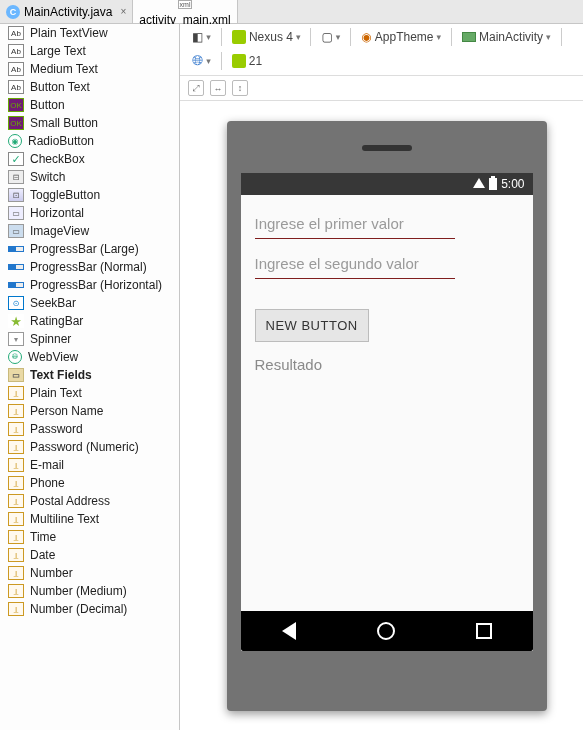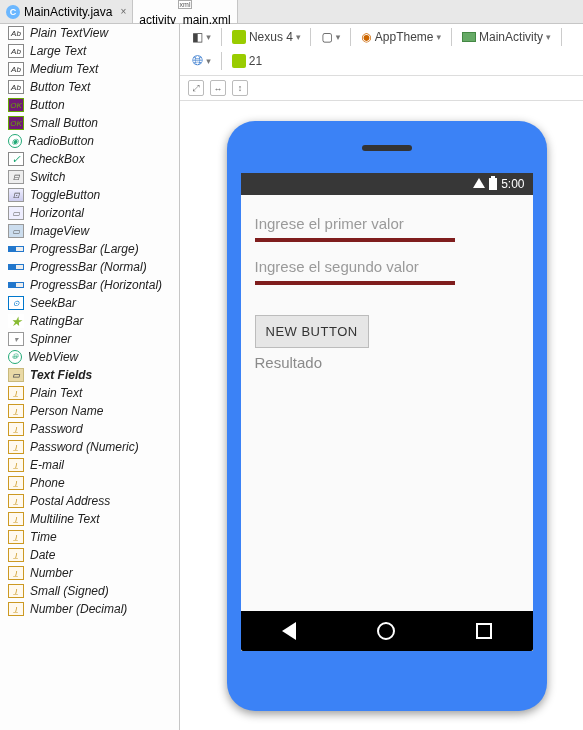--- a/index.html
+++ b/index.html
@@ -10,21 +10,21 @@
   .tab.active { background: #fdfdfd; flex-direction: column; }
   .tab .close { margin-left: 4px; color: #666; font-size: 10px; }
   .tab .cicon { width: 14px; height: 14px; border-radius: 50%; background: #6bb7ff; display: flex; align-items: center; justify-content: center; font-size: 9px; color: #fff; font-weight: bold; }
   .tab .xicon { width: 14px; height: 14px; background: #fff; border: 1px solid #aaa; display: flex; align-items: center; justify-content: center; font-size: 7px; color: #555; }
   
   .main { display: flex; height: calc(730px - 24px); }
   .palette-pane { width: 180px; background: #fdfdfd; border-right: 1px solid #c6c6c6; display: flex; flex-direction: column; }
   .palette-header { display: flex; align-items: center; justify-content: space-between; padding: 3px 6px; border-bottom: 1px solid #ddd; }
   .palette-header .title { font-weight: normal; color: #333; }
   .palette-header .icons { display: flex; gap: 6px; color: #777; }
-  .palette-list { overflow-y: auto; flex: 1; font-style: italic; }
+  .palette-list { overflow-y: auto; flex: 1; }
   .palette-item { display: flex; align-items: center; gap: 6px; padding: 2px 8px; cursor: default; color: #222; }
   .palette-item.cat { font-weight: bold; }
   .palette-item .wicon { width: 16px; height: 14px; flex-shrink: 0; display: flex; align-items: center; justify-content: center; font-size: 8px; border: 1px solid #999; background: #fff; color: #555; }
   .wicon.ab { border-color: #888; color: #333; }
   .wicon.ok { border-color: #6a0; color: #6a0; background: #701a75; }
   .wicon.radio { border-radius: 50%; color: #2a7; border-color: #2a7; width:14px; }
   .wicon.check { color: #2a7; border-color: #888; font-size:11px; }
   .wicon.toggle { background: linear-gradient(#eef,#cce); }
   .wicon.bar { background: linear-gradient(to right,#27c 50%,#eee 50%); border-color:#27c; height:6px; }
   .wicon.seek { color:#07c; border-color:#07c; }
@@ -40,31 +40,31 @@
   .designer { flex: 1; background: #fff; display: flex; flex-direction: column; }
   .toolbar { display: flex; align-items: center; gap: 4px; padding: 4px 8px; border-bottom: 1px solid #ddd; color: #444; flex-wrap: wrap; }
   .toolbar .sep { width:1px; height:18px; background:#ccc; margin:0 2px; }
   .toolbar .btn { padding: 2px 4px; display: flex; align-items:center; gap:3px; cursor:pointer; }
   .toolbar .android-icon { width:14px; height:14px; background:#9c0; border-radius:2px; }
   .toolbar .dd { font-size: 9px; color:#777; }
   .toolbar2 { display:flex; gap:6px; padding:4px 8px; border-bottom:1px solid #ddd; }
   .toolbar2 .ico { width:16px; height:16px; border:1px solid #bbb; border-radius:2px; display:flex;align-items:center;justify-content:center;font-size:9px;color:#666; cursor:pointer; }
   .canvas { flex:1; background:#fff; display:flex; align-items:flex-start; justify-content:center; padding:20px 0 0 10px; overflow:hidden; }
   
-  .phone { width: 320px; height: 590px; background:#3b82f6; border-radius: 28px; padding: 52px 14px 60px 14px; position:relative; box-shadow: 0 3px 10px rgba(0,0,0,.4); }
+  .phone { width: 320px; height: 590px; background:#737373; border-radius: 4px; padding: 52px 14px 60px 14px; position:relative; box-shadow: 0 3px 10px rgba(0,0,0,.4); }
   .phone .speaker { position:absolute; top:24px; left:50%; transform:translateX(-50%); width:50px; height:6px; background:#333; border-radius:3px; }
   .phone .screen { width:100%; height:100%; background:#fafafa; display:flex; flex-direction:column; }
   .statusbar { height:22px; background:#373737; color:#fff; display:flex; justify-content:flex-end; align-items:center; padding:0 8px; gap:4px; font-size:12px; }
   .statusbar .wifi { width:0; height:0; border-left:6px solid transparent; border-right:6px solid transparent; border-bottom:10px solid #fff; transform: translateY(-1px); }
   .statusbar .batt { width:8px; height:12px; background:#fff; position:relative; }
   .statusbar .batt:before { content:''; position:absolute; top:-2px; left:2px; width:4px; height:2px; background:#fff; }
   .appbody { flex:1; padding: 14px; color:#333; background:#fafafa; }
-  .hint { color:#9a9a9a; font-size:15px; padding: 6px 0; border-bottom:4px solid #7f1d1d; width: 200px; margin-bottom: 10px; }
+  .hint { color:#9a9a9a; font-size:15px; padding: 6px 0; border-bottom:1px solid #7f1d1d; width: 200px; margin-bottom: 10px; }
   .nb-button { display:inline-block; padding: 8px 10px; background:#e6e6e6; border:1px solid #bcbcbc; color:#333; font-size:13px; letter-spacing:.5px; margin-top:20px; }
-  .result { color:#8a8a8a; font-size:15px; margin-top:6px; }
+  .result { color:#8a8a8a; font-size:15px; margin-top:14px; }
   .navbar { height:40px; background:#000; display:flex; justify-content:space-around; align-items:center; border-bottom-left-radius:2px; border-bottom-right-radius:2px; }
   .navbar .nicon { width:20px; height:20px; display:flex; align-items:center; justify-content:center; }
   .tri { width:0;height:0;border-top:9px solid transparent;border-bottom:9px solid transparent;border-right:14px solid #fff; }
   .circ { width:18px;height:18px;border:2px solid #fff;border-radius:50%; }
   .squ { width:16px;height:16px;border:2px solid #fff; }
 </style>
 </head>
 <body>
 
 <div class="tabs">
@@ -203,21 +203,21 @@
         <div class="palette-item">
           <span class="wicon field">I̲</span>
           <span>Date</span>
         </div>
         <div class="palette-item">
           <span class="wicon field">I̲</span>
           <span>Number</span>
         </div>
         <div class="palette-item">
           <span class="wicon field">I̲</span>
-          <span>Small (Signed)</span>
+          <span>Number (Medium)</span>
         </div>
         <div class="palette-item">
           <span class="wicon field">I̲</span>
           <span>Number (Decimal)</span>
         </div>
       </div>
   </div>
 
   <div class="designer">
     <div class="toolbar">

